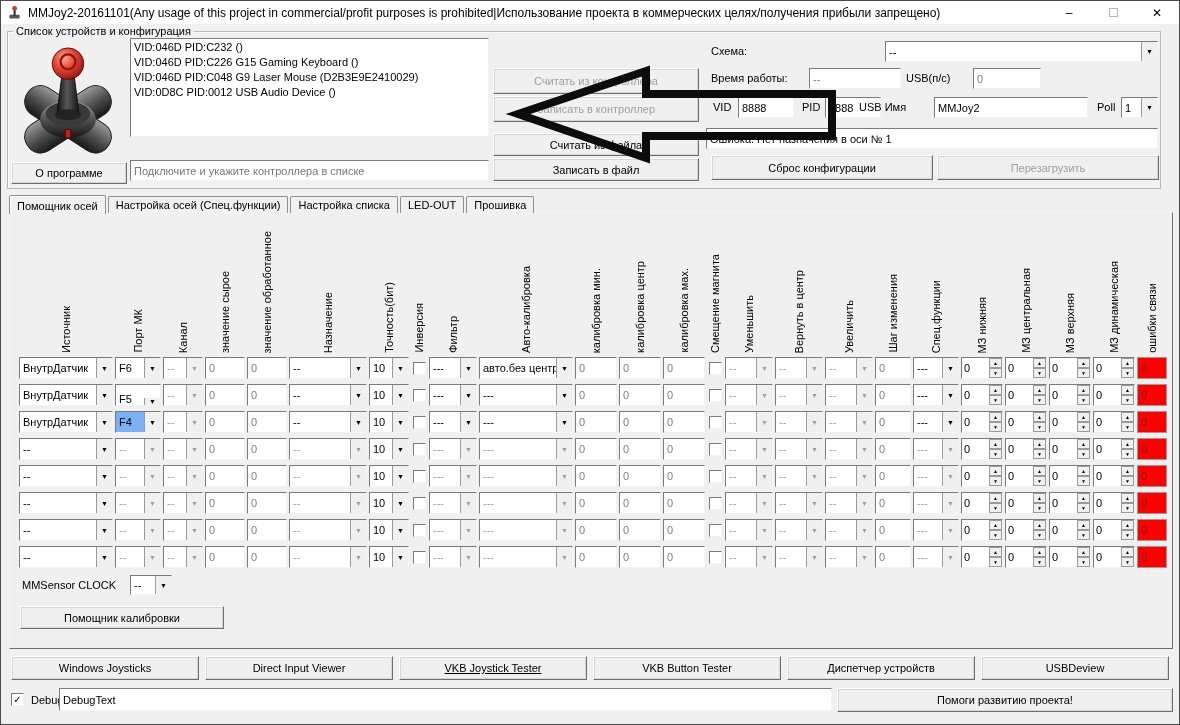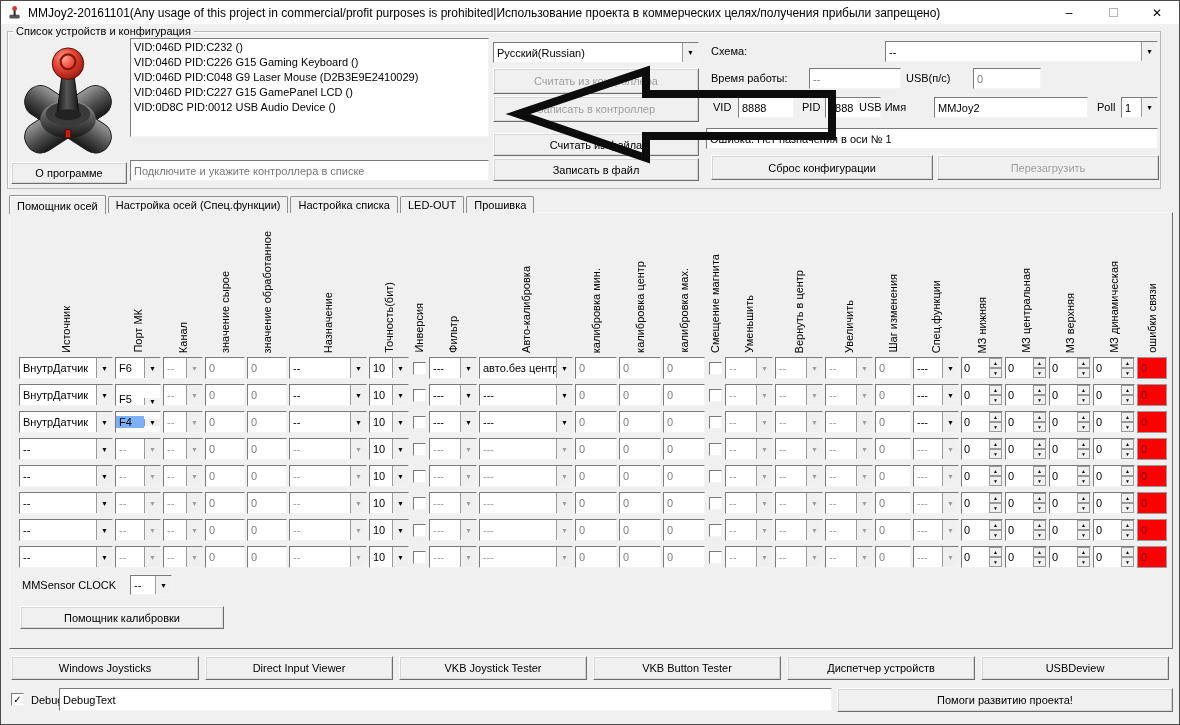--- a/index.html
+++ b/index.html
@@ -122,29 +122,24 @@
       <circle cx="55" cy="26" r="8" fill="none" stroke="#87170d" stroke-width="2.4"></circle>
       <rect x="52" y="99" width="6" height="9" rx="1" fill="#c22015" stroke="#4d0702"></rect>
     </svg>
   </div>
   <div class="btn" style="left:10px; top:161px; width:116px; height:22px;">О программе</div>
 
   <div class="listbox sunk" id="device-list" style="left:129px; top:37px; width:359px; height:99px;">
       <div>VID:046D PID:C232 ()</div>
       <div>VID:046D PID:C226 G15 Gaming Keyboard ()</div>
       <div>VID:046D PID:C048 G9 Laser Mouse (D2B3E9E2410029)</div>
-      <div>VID:046D PID:C227 G15 GamePanel LCD ()</div>
       <div>VID:0D8C PID:0012 USB Audio Device ()</div>
     </div>
   <div class="field sunk" style="left:129px; top:159px; width:359px; height:21px; color:#777;">Подключите и укажите контроллера в списке</div>
 
-  <div class="combo abs sunk" style="left:492px; top:41px; width:206px; height:21px;">
-    <span class="val">Русский(Russian)</span>
-      <span class="abtn">▼</span>
-  </div>
   <div class="btn dis" style="left:492px; top:67px; width:206px; height:26px;">Считать из контроллера</div>
   <div class="btn dis" style="left:492px; top:95px; width:206px; height:26px;">Записать в контроллер</div>
   <div class="btn" style="left:492px; top:132px; width:206px; height:23px;">Считать из файла</div>
   <div class="btn" style="left:492px; top:157px; width:206px; height:23px;">Записать в файл</div>
 
   <span class="lbl" style="left:710px; top:44px;">Схема:</span>
   <div class="combo abs sunk" style="left:884px; top:40px; width:273px; height:21px;">
     <span class="val">--</span>
       <span class="abtn">▼</span>
   </div>
@@ -462,21 +457,21 @@
           </div>
           <div class="cell redcell" style="width: 30px;">
             <span>0</span>
           </div>
         </div>
         <div class="trow">
           <div class="cell combo sunk" style="width: 94px;">
             <span class="val">ВнутрДатчик</span>
             <span class="abtn">▼</span>
           </div>
-          <div class="cell combo sunk" style="width: 46px; align-items: center;">
+          <div class="cell combo sunk" style="width: 46px;">
             <span class="val sel">F4</span>
             <span class="abtn">▼</span>
           </div>
           <div class="cell combo sunk dis" style="width: 40px;">
             <span class="val">--</span>
             <span class="abtn">▼</span>
           </div>
           <div class="cell tfield sunk" style="width: 40px;">
             <span class="muted">0</span>
           </div>
@@ -1075,21 +1070,21 @@
     <div class="combo abs sunk" style="left:120px; top:362px; width:42px; height:20px;">
       <span class="val">--</span>
         <span class="abtn">▼</span>
     </div>
     <div class="btn" style="left:10px; top:393px; width:204px; height:23px;">Помощник калибровки</div>
   </div>
 
   <div id="footerbtns">
       <div class="btn" style="left: 10px; top: 655px; width: 188px; height: 24px;">Windows Joysticks</div>
       <div class="btn" style="left: 204px; top: 655px; width: 188px; height: 24px;">Direct Input Viewer</div>
-      <div class="btn" style="left: 398px; top: 655px; width: 188px; height: 24px;">VKB Joystick Tester</div>
+      <div class="btn" style="left: 398px; top: 655px; width: 188px; height: 24px; text-decoration: underline;">VKB Joystick Tester</div>
       <div class="btn" style="left: 592px; top: 655px; width: 188px; height: 24px;">VKB Button Tester</div>
       <div class="btn" style="left: 786px; top: 655px; width: 188px; height: 24px;">Диспетчер устройств</div>
       <div class="btn" style="left: 980px; top: 655px; width: 188px; height: 24px;">USBDeview</div>
     </div>
   <div class="chk" style="position:absolute; left:10px; top:692px;">✓</div>
   <span class="lbl" style="left:30px; top:693px;">Debug</span>
   <div class="field sunk" style="left:58px; top:687px; width:773px; height:23px;">DebugText</div>
   <div class="btn" style="left:836px; top:687px; width:336px; height:24px;">Помоги развитию проекта!</div>
 
   <svg class="arrowsvg" width="1180" height="725">

